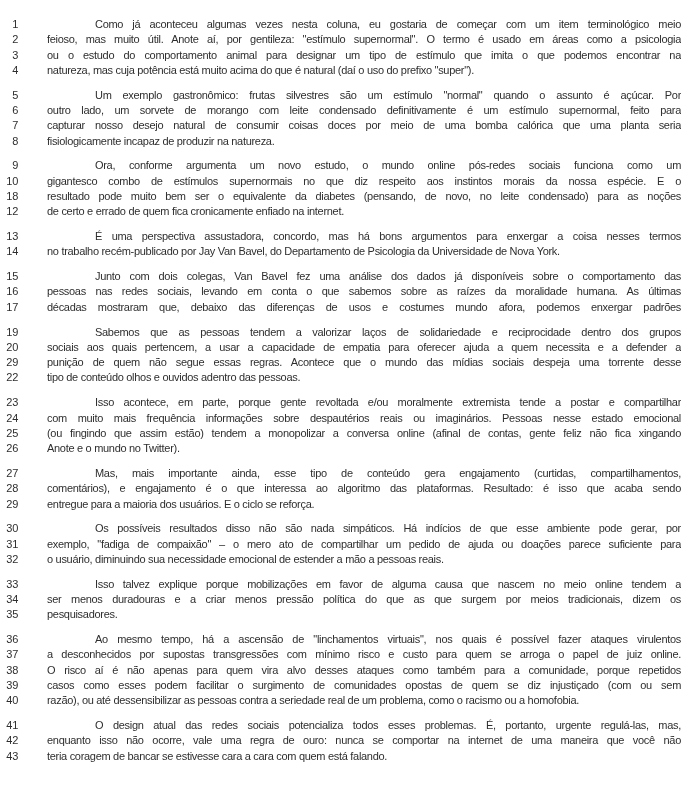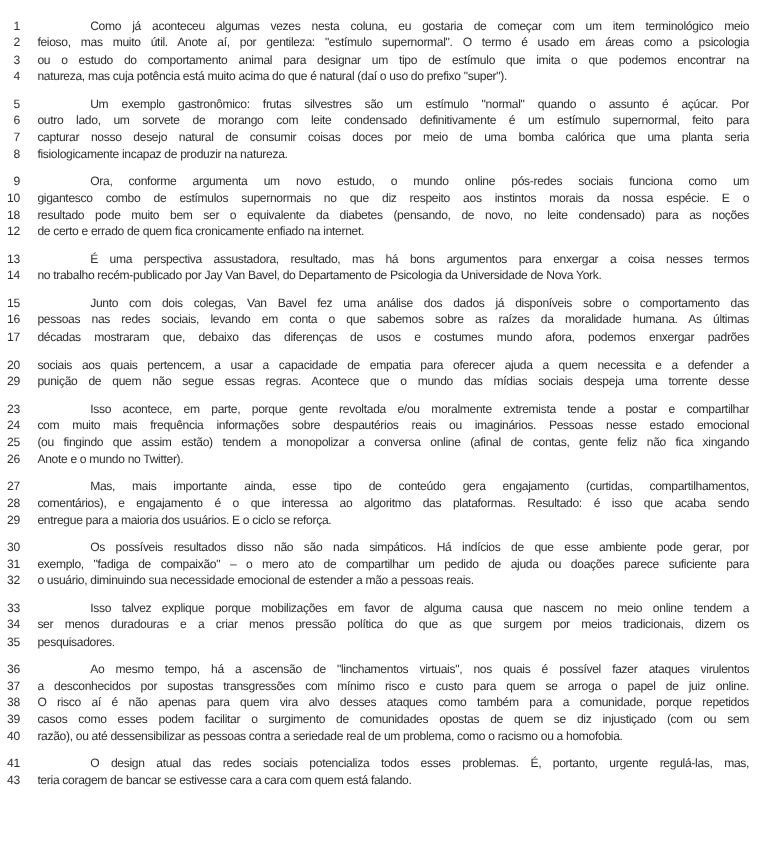--- a/index.html
+++ b/index.html
@@ -32,21 +32,21 @@
     letter-spacing: -0.3px;
   }
   .num {
     flex: 0 0 12px;
     width: 12px;
     text-align: right;
     color: #2e2e2e;
   }
   .text {
     flex: 1;
-    margin-left: 16px;
+    margin-left: 29px;
     text-align: justify;
     text-align-last: justify;
     max-height: 15.3px;
     overflow: hidden;
   }
   .line.first .text {
     padding-left: 48px;
   }
   .line.last .text {
     text-align: left;
@@ -108,21 +108,21 @@
     <span class="text">resultado pode muito bem ser o equivalente da diabetes (pensando, de novo, no leite condensado) para as noções</span>
   </div>
         <div class="line last">
     <span class="num">12</span>
     <span class="text">de certo e errado de quem fica cronicamente enfiado na internet.</span>
   </div>
       </div>
       <div class="para">
         <div class="line first">
     <span class="num">13</span>
-    <span class="text">É uma perspectiva assustadora, resultado, mas há bons argumentos para enxergar a coisa nesses termos</span>
+    <span class="text">É uma perspectiva assustadora, concordo, mas há bons argumentos para enxergar a coisa nesses termos</span>
   </div>
         <div class="line last">
     <span class="num">14</span>
     <span class="text">no trabalho recém-publicado por Jay Van Bavel, do Departamento de Psicologia da Universidade de Nova York.</span>
   </div>
       </div>
       <div class="para">
         <div class="line first">
     <span class="num">15</span>
     <span class="text">Junto com dois colegas, Van Bavel fez uma análise dos dados já disponíveis sobre o comportamento das</span>
@@ -130,28 +130,36 @@
         <div class="line">
     <span class="num">16</span>
     <span class="text">pessoas nas redes sociais, levando em conta o que sabemos sobre as raízes da moralidade humana. As últimas</span>
   </div>
         <div class="line">
     <span class="num">17</span>
     <span class="text">décadas mostraram que, debaixo das diferenças de usos e costumes mundo afora, podemos enxergar padrões</span>
   </div>
       </div>
       <div class="para">
+        <div class="line first">
+    <span class="num">19</span>
+    <span class="text">Sabemos que as pessoas tendem a valorizar laços de solidariedade e reciprocidade dentro dos grupos</span>
+  </div>
         <div class="line">
     <span class="num">20</span>
     <span class="text">sociais aos quais pertencem, a usar a capacidade de empatia para oferecer ajuda a quem necessita e a defender a</span>
   </div>
         <div class="line">
     <span class="num">29</span>
     <span class="text">punição de quem não segue essas regras. Acontece que o mundo das mídias sociais despeja uma torrente desse</span>
   </div>
+        <div class="line last">
+    <span class="num">22</span>
+    <span class="text">tipo de conteúdo olhos e ouvidos adentro das pessoas.</span>
+  </div>
       </div>
       <div class="para">
         <div class="line first">
     <span class="num">23</span>
     <span class="text">Isso acontece, em parte, porque gente revoltada e/ou moralmente extremista tende a postar e compartilhar</span>
   </div>
         <div class="line">
     <span class="num">24</span>
     <span class="text">com muito mais frequência informações sobre despautérios reais ou imaginários. Pessoas nesse estado emocional</span>
   </div>
@@ -225,20 +233,24 @@
   </div>
         <div class="line last">
     <span class="num">40</span>
     <span class="text">razão), ou até dessensibilizar as pessoas contra a seriedade real de um problema, como o racismo ou a homofobia.</span>
   </div>
       </div>
       <div class="para">
         <div class="line first">
     <span class="num">41</span>
     <span class="text">O design atual das redes sociais potencializa todos esses problemas. É, portanto, urgente regulá-las, mas,</span>
+  </div>
+        <div class="line">
+    <span class="num">42</span>
+    <span class="text">enquanto isso não ocorre, vale uma regra de ouro: nunca se comportar na internet de uma maneira que você não</span>
   </div>
         <div class="line last">
     <span class="num">43</span>
     <span class="text">teria coragem de bancar se estivesse cara a cara com quem está falando.</span>
   </div>
       </div>
     </div>
 </div>
 
 </body></html>

